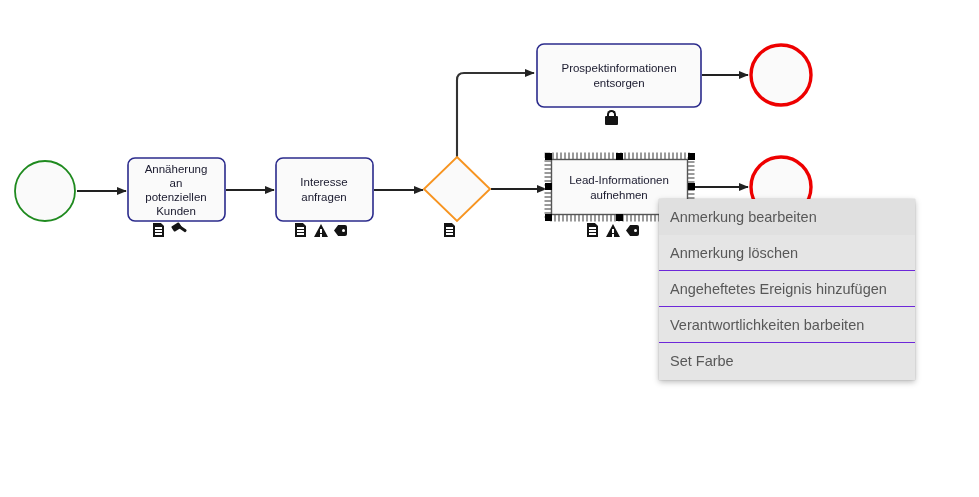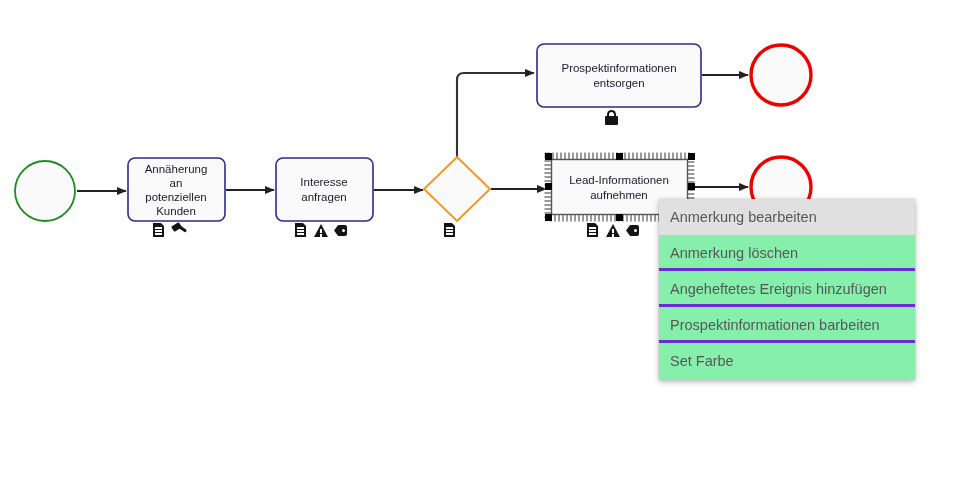--- a/index.html
+++ b/index.html
@@ -34,34 +34,34 @@
     text-anchor: middle;
     dominant-baseline: middle;
   }
 
   
   #context-menu {
     position: absolute;
     left: 659px;
     top: 199px;
     width: 256px;
-    background: #86efac;
+    background: #e5e5e5;
     box-shadow: 0 2px 6px rgba(0,0,0,0.28), 0 0 1px rgba(0,0,0,0.25);
     z-index: 50;
     font-family: "Liberation Sans", sans-serif;
   }
   .menu-item {
     height: 36px;
     line-height: 36px;
     padding: 0 10px 0 11px;
     font-size: 14.5px;
     color: #585858;
     white-space: nowrap;
     box-sizing: border-box;
-    border-bottom: 3px solid #6d28d9;
+    border-bottom: 1px solid #6d28d9;
     cursor: default;
     overflow: hidden;
   }
   .menu-item.highlighted {
     background: #e0e0e0;
     border-bottom: 1px solid #e0e0e0;
   }
   .menu-item.last {
     border-bottom: none;
     height: 37px;
@@ -278,17 +278,17 @@
   <div class="icon-row" style="left:586px; top:222px;">
     <span class="ico ico-doc"></span>
     <span class="ico ico-warn"></span>
     <span class="ico ico-tag"></span>
   </div>
 
   <div id="context-menu">
     <div class="menu-item highlighted">Anmerkung bearbeiten</div>
     <div class="menu-item">Anmerkung löschen</div>
     <div class="menu-item">Angeheftetes Ereignis hinzufügen</div>
-    <div class="menu-item">Prospektinformationen barbeiten</div>
+    <div class="menu-item">Verantwortlichkeiten barbeiten</div>
     <div class="menu-item last">Set Farbe</div>
   </div>
 
 </div>
 
 </body></html>

